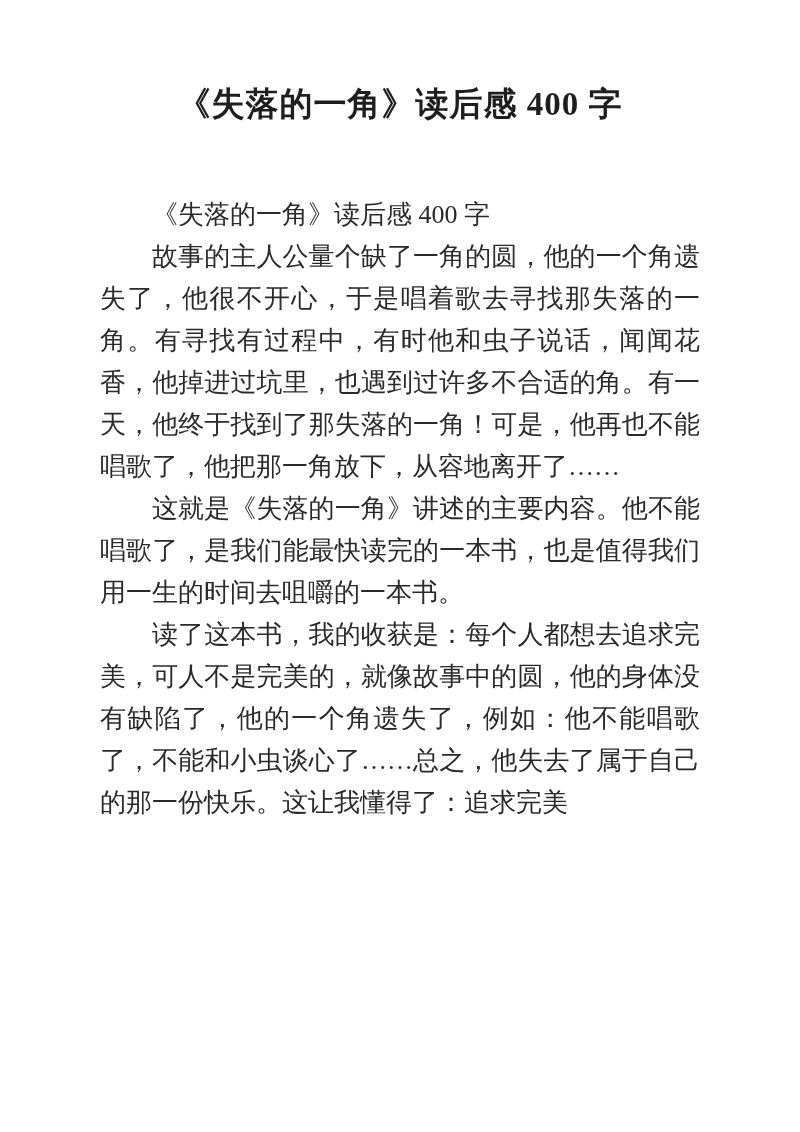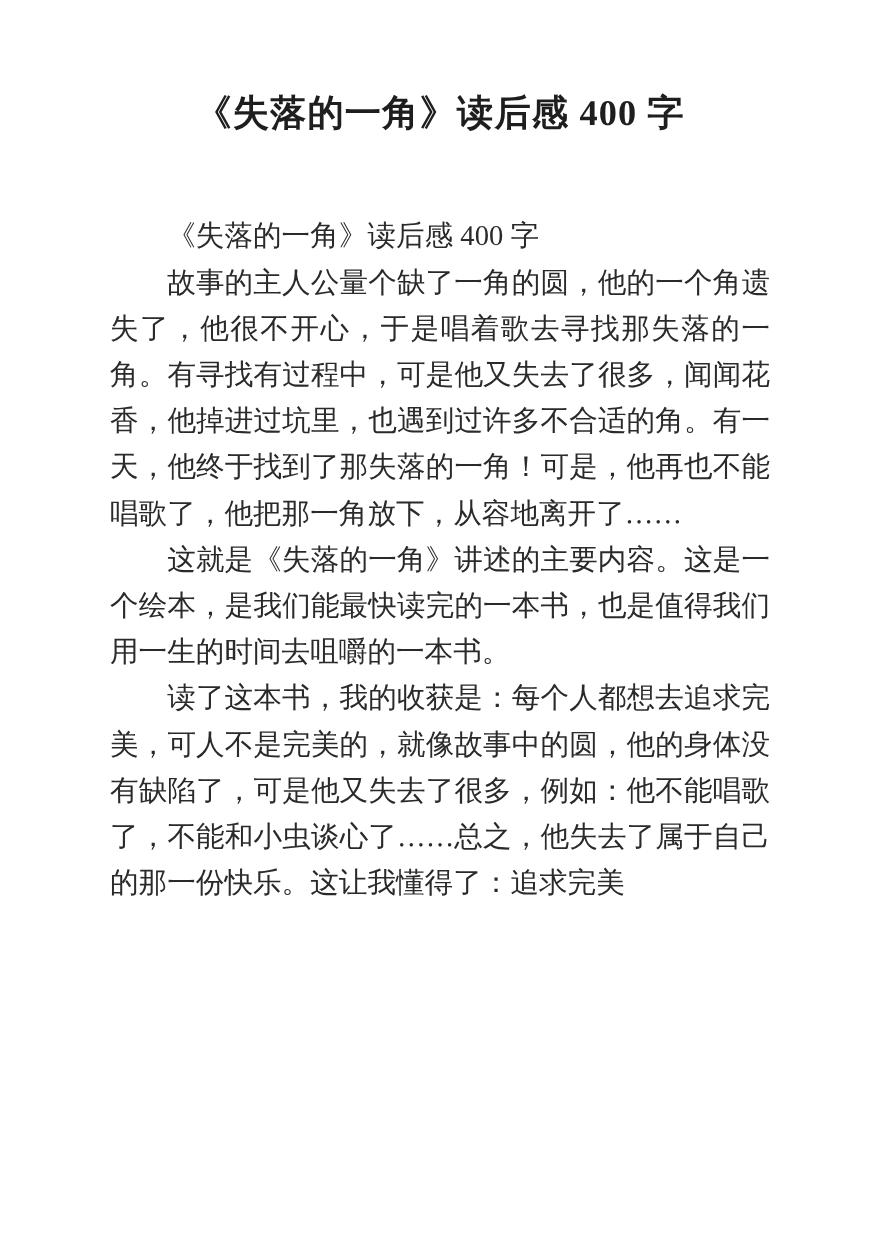--- a/index.html
+++ b/index.html
@@ -41,17 +41,17 @@
     word-break: break-all;
   }
 </style>
 </head>
 <body>
 
 <div class="page">
   <h1 class="title">《失落的一角》读后感 400 字</h1>
   <div class="body-text" id="paragraphs">
       <p class="para">《失落的一角》读后感 400 字</p>
-      <p class="para">故事的主人公量个缺了一角的圆，他的一个角遗失了，他很不开心，于是唱着歌去寻找那失落的一角。有寻找有过程中，可是他又失去了很多，闻闻花香，他掉进过坑里，也遇到过许多不合适的角。有一天，他终于找到了那失落的一角！可是，他再也不能唱歌了，他把那一角放下，从容地离开了……</p>
-      <p class="para">这就是《失落的一角》讲述的主要内容。这是一个绘本，是我们能最快读完的一本书，也是值得我们用一生的时间去咀嚼的一本书。</p>
-      <p class="para">读了这本书，我的收获是：每个人都想去追求完美，可人不是完美的，就像故事中的圆，他的身体没有缺陷了，可是他又失去了很多，例如：他不能唱歌了，不能和小虫谈心了……总之，他失去了属于自己的那一份快乐。这让我懂得了：追求完美</p>
+      <p class="para">故事的主人公量个缺了一角的圆，他的一个角遗失了，他很不开心，于是唱着歌去寻找那失落的一角。有寻找有过程中，有时他和虫子说话，闻闻花香，他掉进过坑里，也遇到过许多不合适的角。有一天，他终于找到了那失落的一角！可是，他再也不能唱歌了，他把那一角放下，从容地离开了……</p>
+      <p class="para">这就是《失落的一角》讲述的主要内容。他不能唱歌了，是我们能最快读完的一本书，也是值得我们用一生的时间去咀嚼的一本书。</p>
+      <p class="para">读了这本书，我的收获是：每个人都想去追求完美，可人不是完美的，就像故事中的圆，他的身体没有缺陷了，他的一个角遗失了，例如：他不能唱歌了，不能和小虫谈心了……总之，他失去了属于自己的那一份快乐。这让我懂得了：追求完美</p>
     </div>
 </div>
 
 </body></html>

